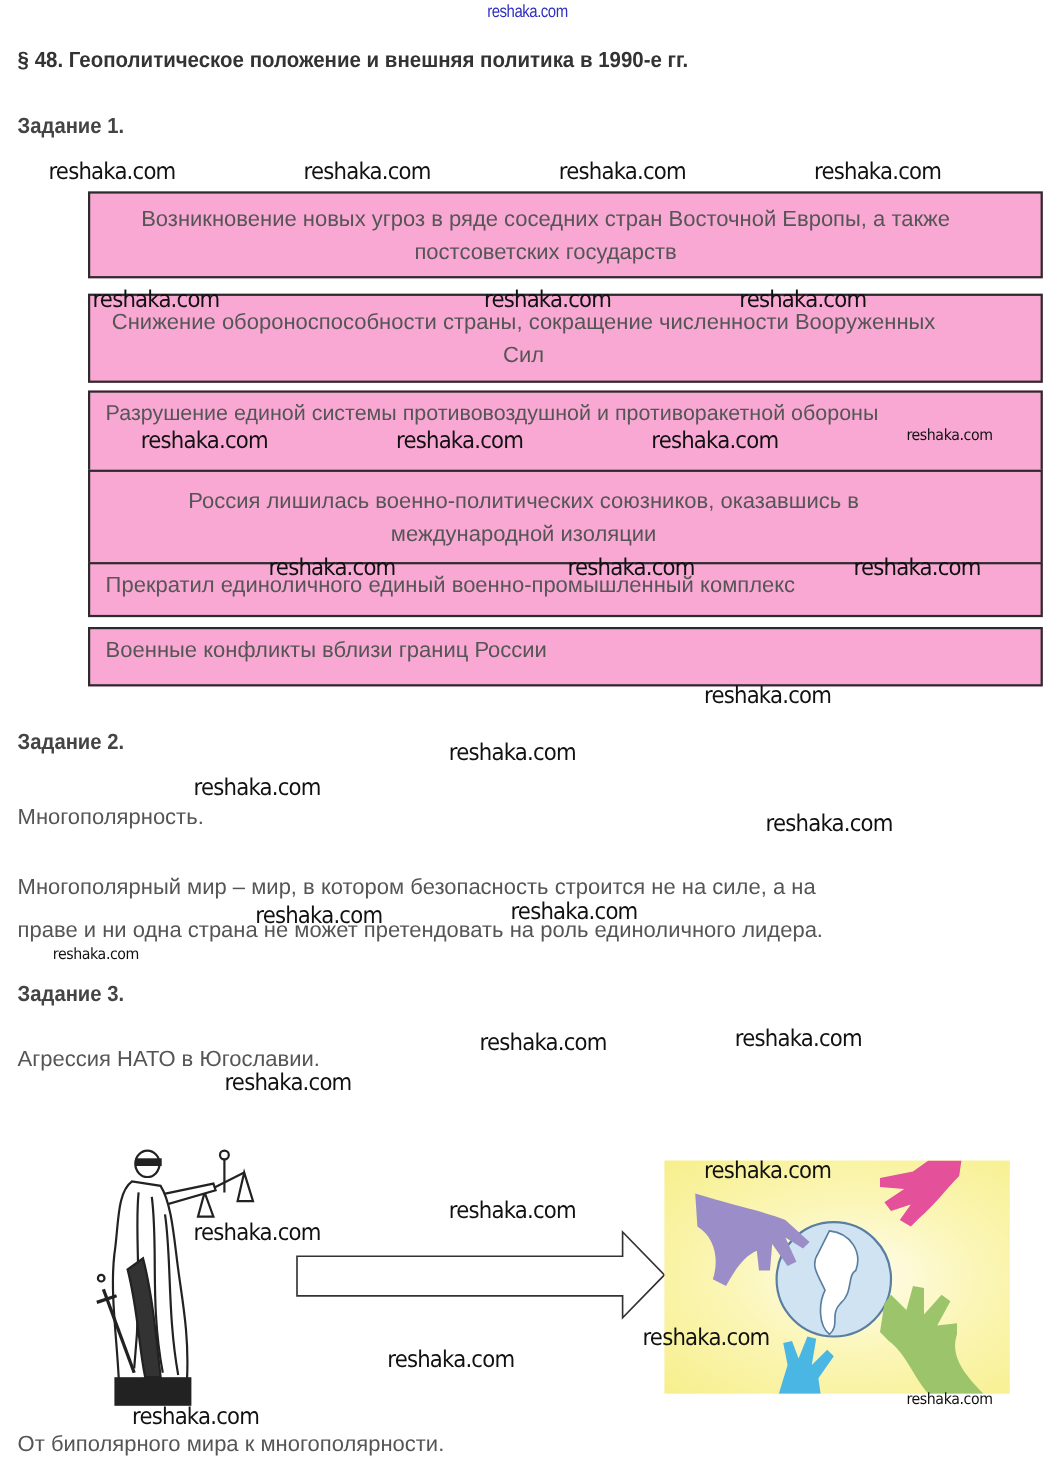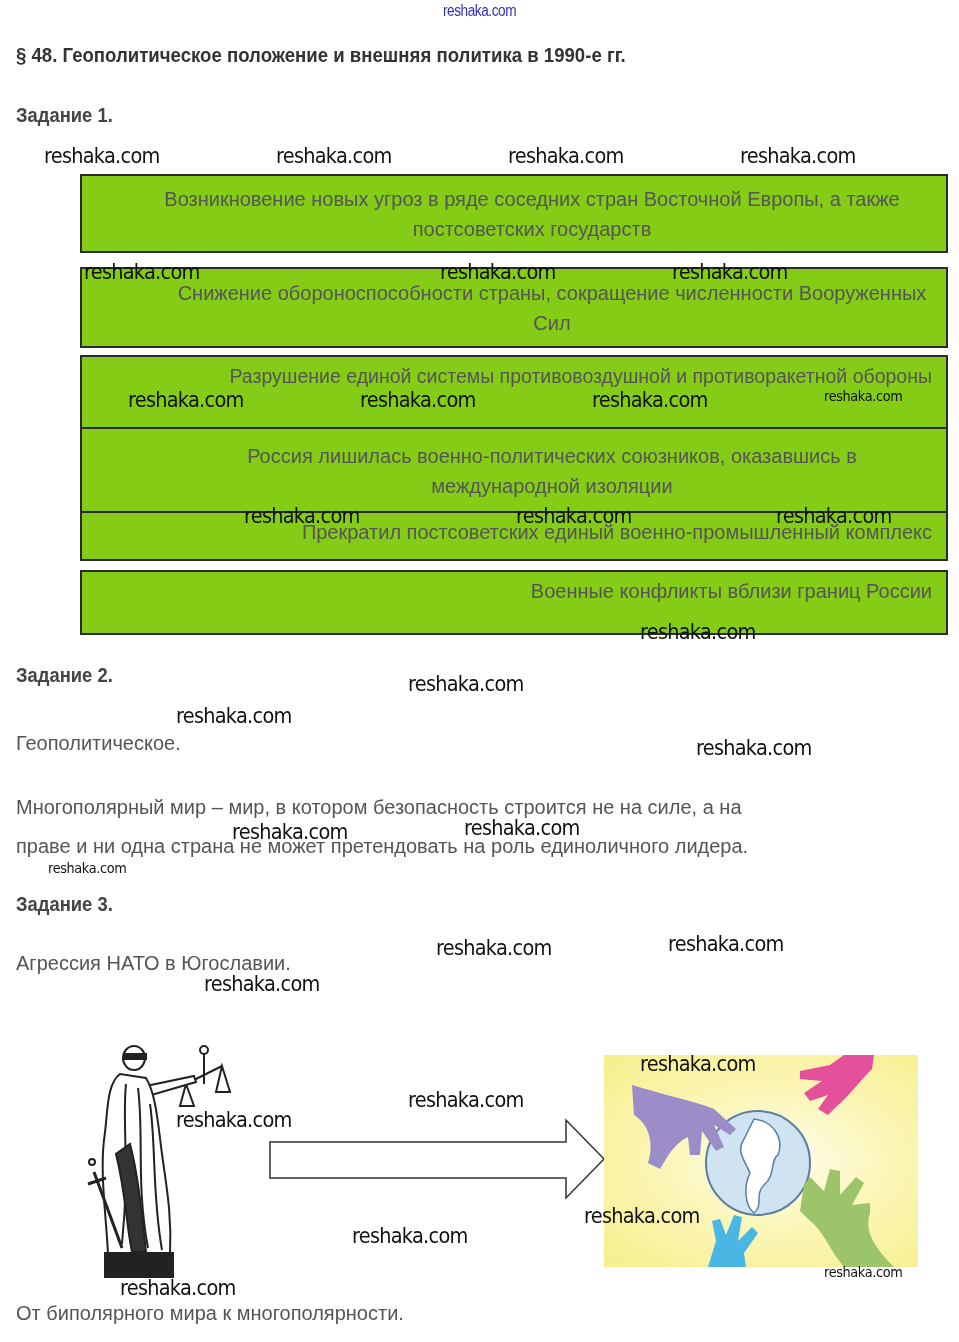--- a/index.html
+++ b/index.html
@@ -15,22 +15,22 @@
   }
   .title {
     left: 16px; top: 44px; font-size: 20px; font-weight: bold; color: #333;
     transform-origin: left top; transform: scaleX(0.93); white-space: nowrap;
   }
   .task-h {
     left: 16px; font-size: 20px; font-weight: bold; color: #444;
     transform-origin: left top; transform: scaleX(0.92); white-space: nowrap;
   }
   .box {
-    left: 80px; width: 868px; border: 2px solid #2b2b2b; background: #84cc16;
-    display: flex; align-items: center; justify-content: flex-end; box-sizing: border-box;
+    left: 80px; width: 868px; border: 2px solid #2b2b2b; background: #f9a8d4;
+    display: flex; align-items: center; justify-content: flex-start; box-sizing: border-box;
   }
   .box span {
     display: block; text-align: center; font-size: 20px; line-height: 30px; color: #555;
     padding: 0 14px;
   }
   .para { left: 16px; font-size: 20px; color: #555; white-space: nowrap; }
   .para .term { }
   .wm {
     font-family: "DejaVu Sans", sans-serif; font-size: 21px; color: #111;
     white-space: nowrap; letter-spacing: -0.8px; z-index: 5;
@@ -59,28 +59,28 @@
 <div class="abs box" style="top:267px;height:81px">
   <span style="width:760px">Снижение обороноспособности страны, сокращение численности Вооруженных Сил</span>
 </div>
 <div class="abs box" style="top:355px;height:76px;align-items:flex-start;padding-top:4px">
   <span style="white-space:nowrap;font-size:19.5px">Разрушение единой системы противовоздушной и противоракетной обороны</span>
 </div>
 <div class="abs box" style="top:427px;height:88px">
   <span style="width:760px">Россия лишилась военно-политических союзников, оказавшись в международной изоляции</span>
 </div>
 <div class="abs box" style="top:511px;height:50px;align-items:flex-start;padding-top:4px">
-  <span style="white-space:nowrap">Прекратил постсоветских единый военно-промышленный комплекс</span>
+  <span style="white-space:nowrap">Прекратил единоличного единый военно-промышленный комплекс</span>
 </div>
-<div class="abs box" style="top:570px;height:65px;align-items:flex-start;padding-top:4px">
+<div class="abs box" style="top:570px;height:54px;align-items:flex-start;padding-top:4px">
   <span style="white-space:nowrap">Военные конфликты вблизи границ России</span>
 </div>
 
 <div class="abs task-h" style="top:664px">Задание 2.</div>
-<div class="abs para" style="top:732px">Геополитическое.</div>
+<div class="abs para" style="top:732px">Многополярность.</div>
 <div class="abs para" style="top:796px"><span class="term">Многополярный мир</span><span> – мир, в котором безопасность строится не на силе, а на</span></div>
 <div class="abs para" style="top:835px">праве и ни одна страна не может претендовать на роль единоличного лидера.</div>
 
 <div class="abs task-h" style="top:893px">Задание 3.</div>
 <div class="abs para" style="top:952px">Агрессия НАТО в Югославии.</div>
 
 <svg class="abs justice" viewBox="0 0 150 236">
   <g fill="none" stroke="#222" stroke-width="2">
 
     <line x1="118" y1="6" x2="118" y2="40"></line>

